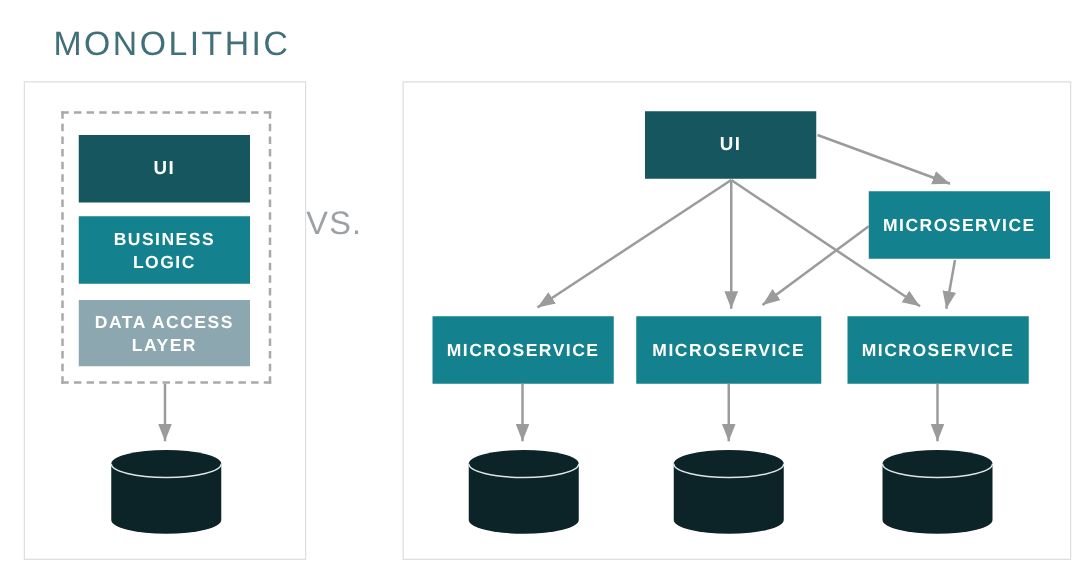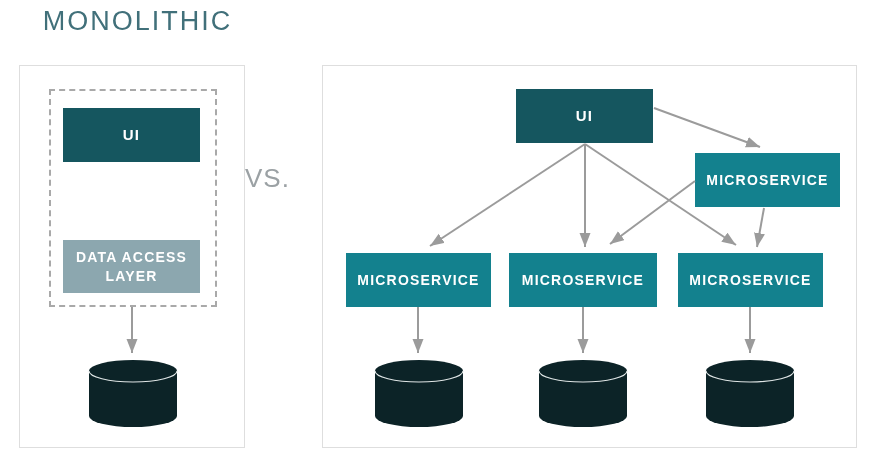--- a/index.html
+++ b/index.html
@@ -1,21 +1,21 @@
 <!DOCTYPE html>
 <html style="--dark-teal: #15565f; --teal: #13818e; --slate: #8ca7af; --cylinder: #0c2327; --cylinder-rim: #dfe5e5; --arrow: #9b9b9b; --panel-border: #dedede; --dashed-border: #a9a9a9; --title: #41707a; --vs: #9ba1a4; --label-text: #ffffff;"><head>
 <meta charset="utf-8">
 <style>
   html,body{margin:0;padding:0;background:#ffffff;}
   .canvas{
     position:relative;width:872px;height:464px;background:#ffffff;overflow:hidden;
     font-family:"Liberation Sans",sans-serif;
   }
   .title{
-    position:absolute;top:6px;text-align:center;
+    position:absolute;top:20px;text-align:center;
     font-size:27px;font-weight:300;color:var(--title,#41707a);
     white-space:nowrap;
   }
   .title.mono{left:20px;width:235px;letter-spacing:2px;}
   .title.micro{left:440px;width:270px;letter-spacing:-0.5px;}
   .vs{
     position:absolute;left:245px;top:163px;width:64px;text-align:left;
     font-size:26px;font-weight:300;color:var(--vs,#9ba1a4);letter-spacing:1px;
   }
   .panel{
@@ -63,20 +63,22 @@
 
   <div class="title mono">MONOLITHIC</div>
   <div class="vs">VS.</div>
 
   <div class="panel left"></div>
   <div class="panel right"></div>
 
   <div class="dashed-box"></div>
 
   <div class="box dark b-ui-left">UI</div>
+  <div class="box teal b-bl">BUSINESS
+LOGIC</div>
   <div class="box slate b-dal">DATA ACCESS
 LAYER</div>
 
   <div class="box dark b-ui-right">UI</div>
   <div class="box teal b-ms-top">MICROSERVICE</div>
   <div class="box teal b-ms-1">MICROSERVICE</div>
   <div class="box teal b-ms-2">MICROSERVICE</div>
   <div class="box teal b-ms-3">MICROSERVICE</div>
 
   <svg class="arrow-layer" viewBox="0 0 872 464" xmlns="http://www.w3.org/2000/svg">

